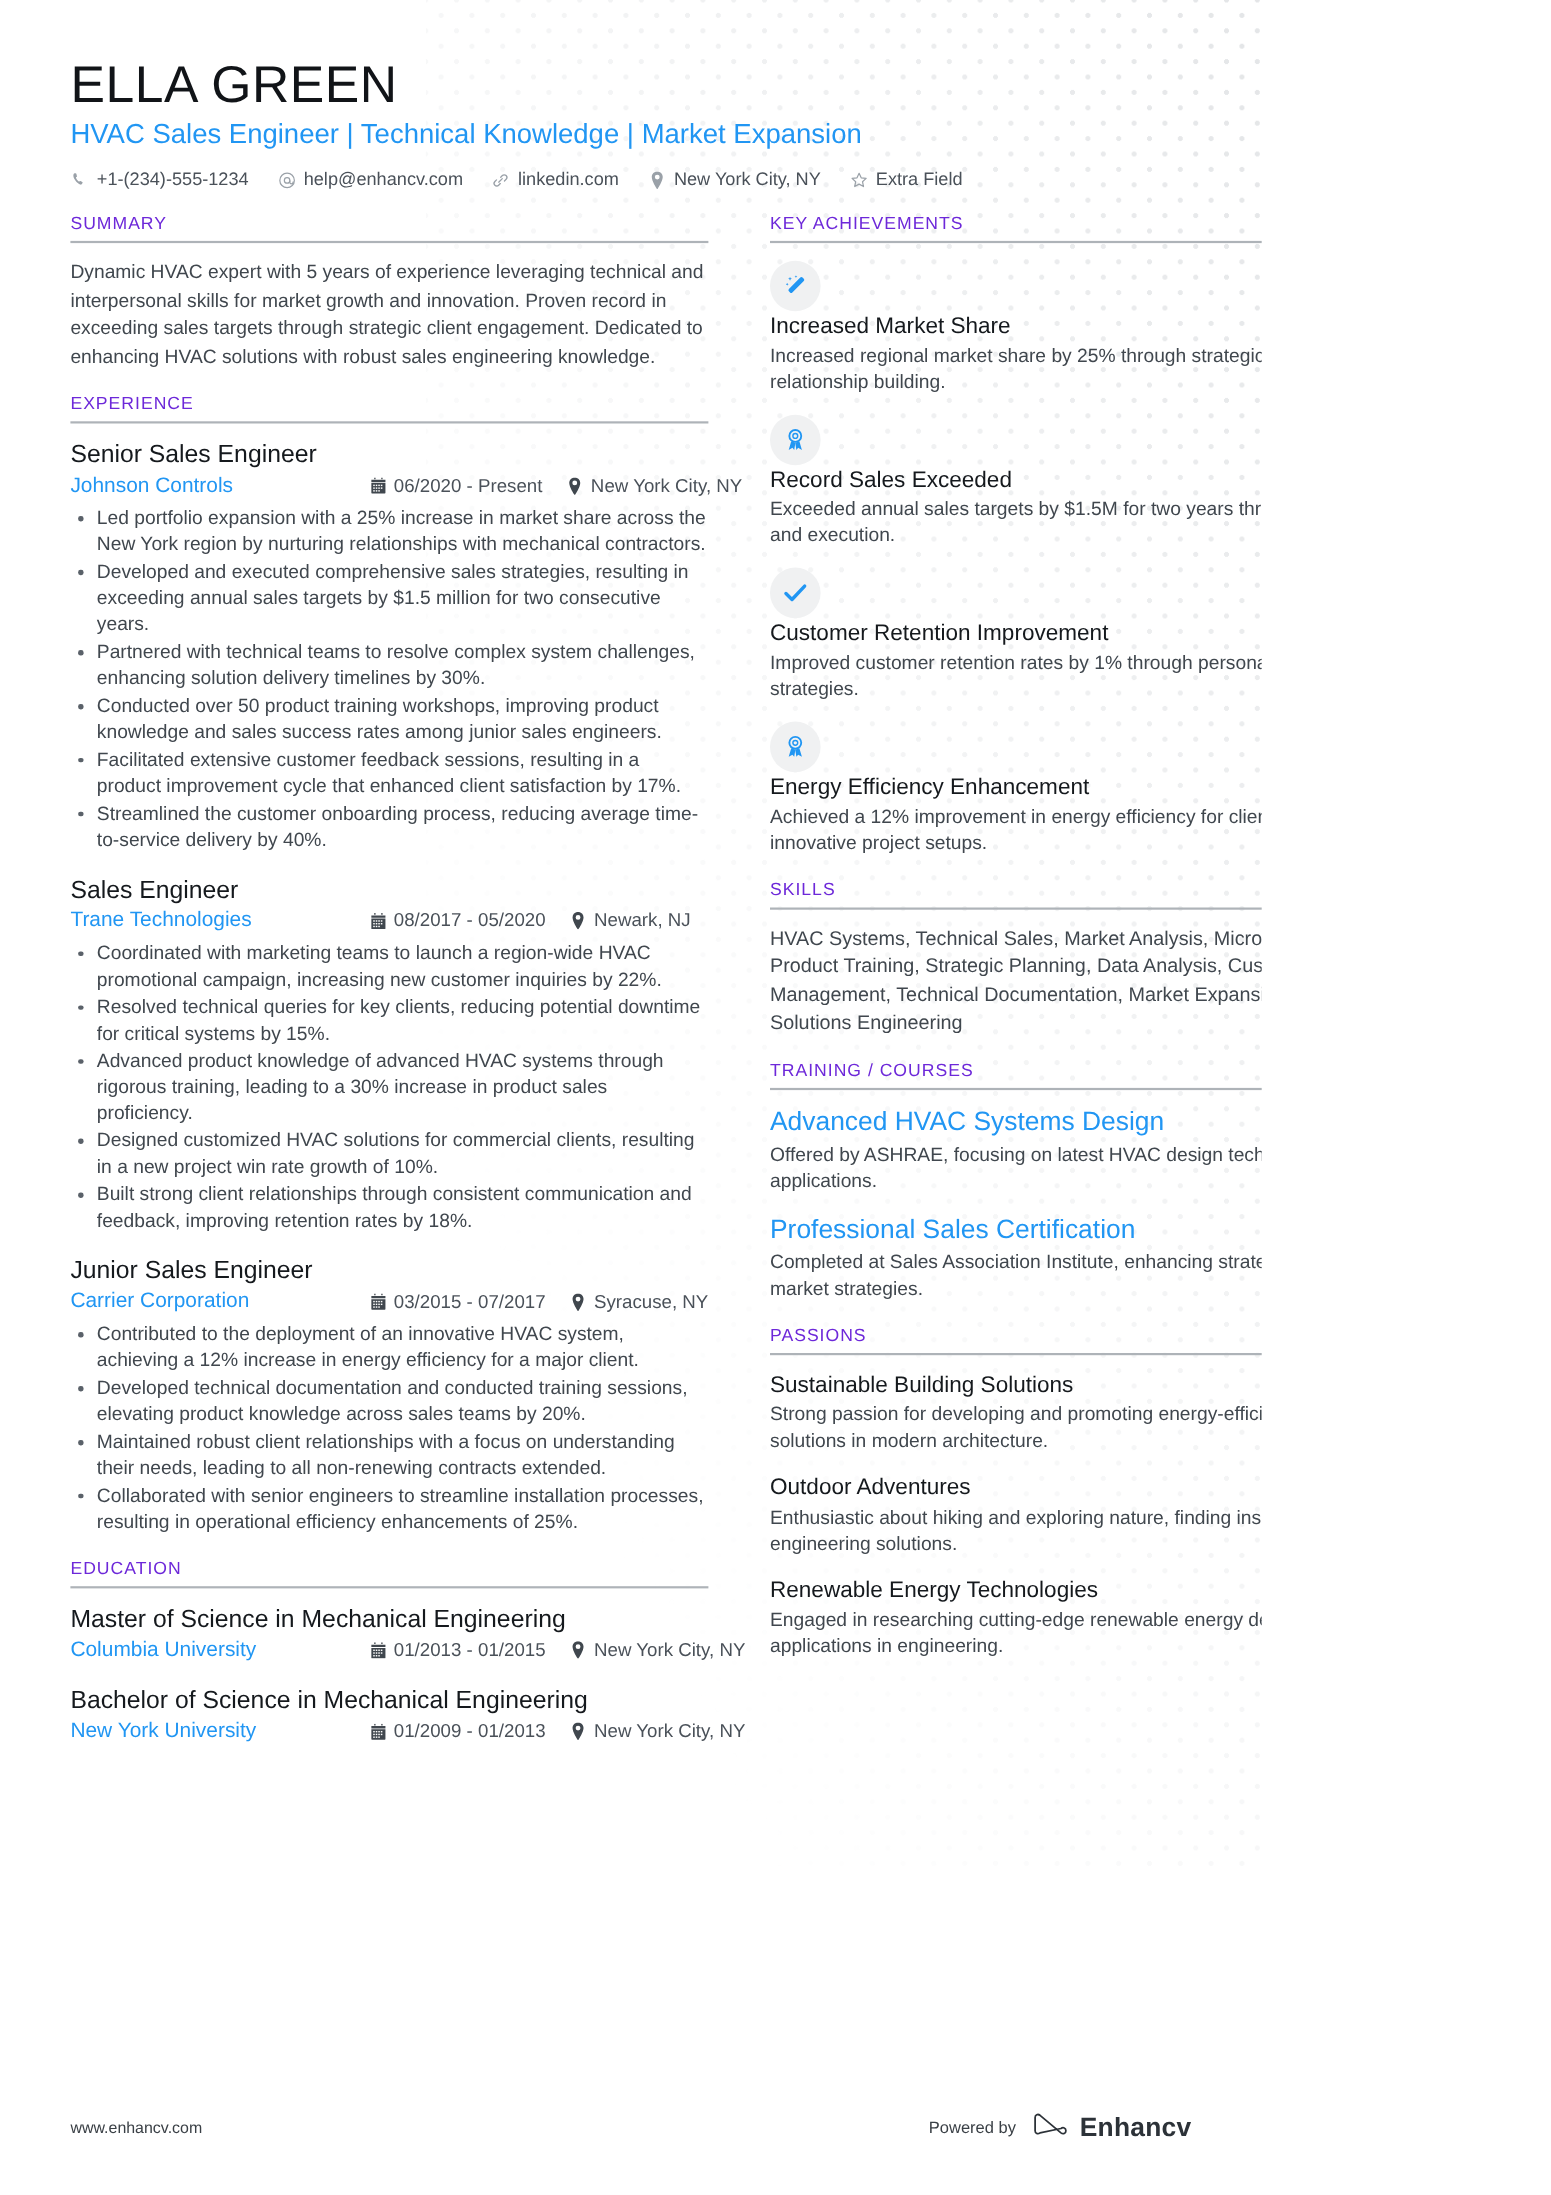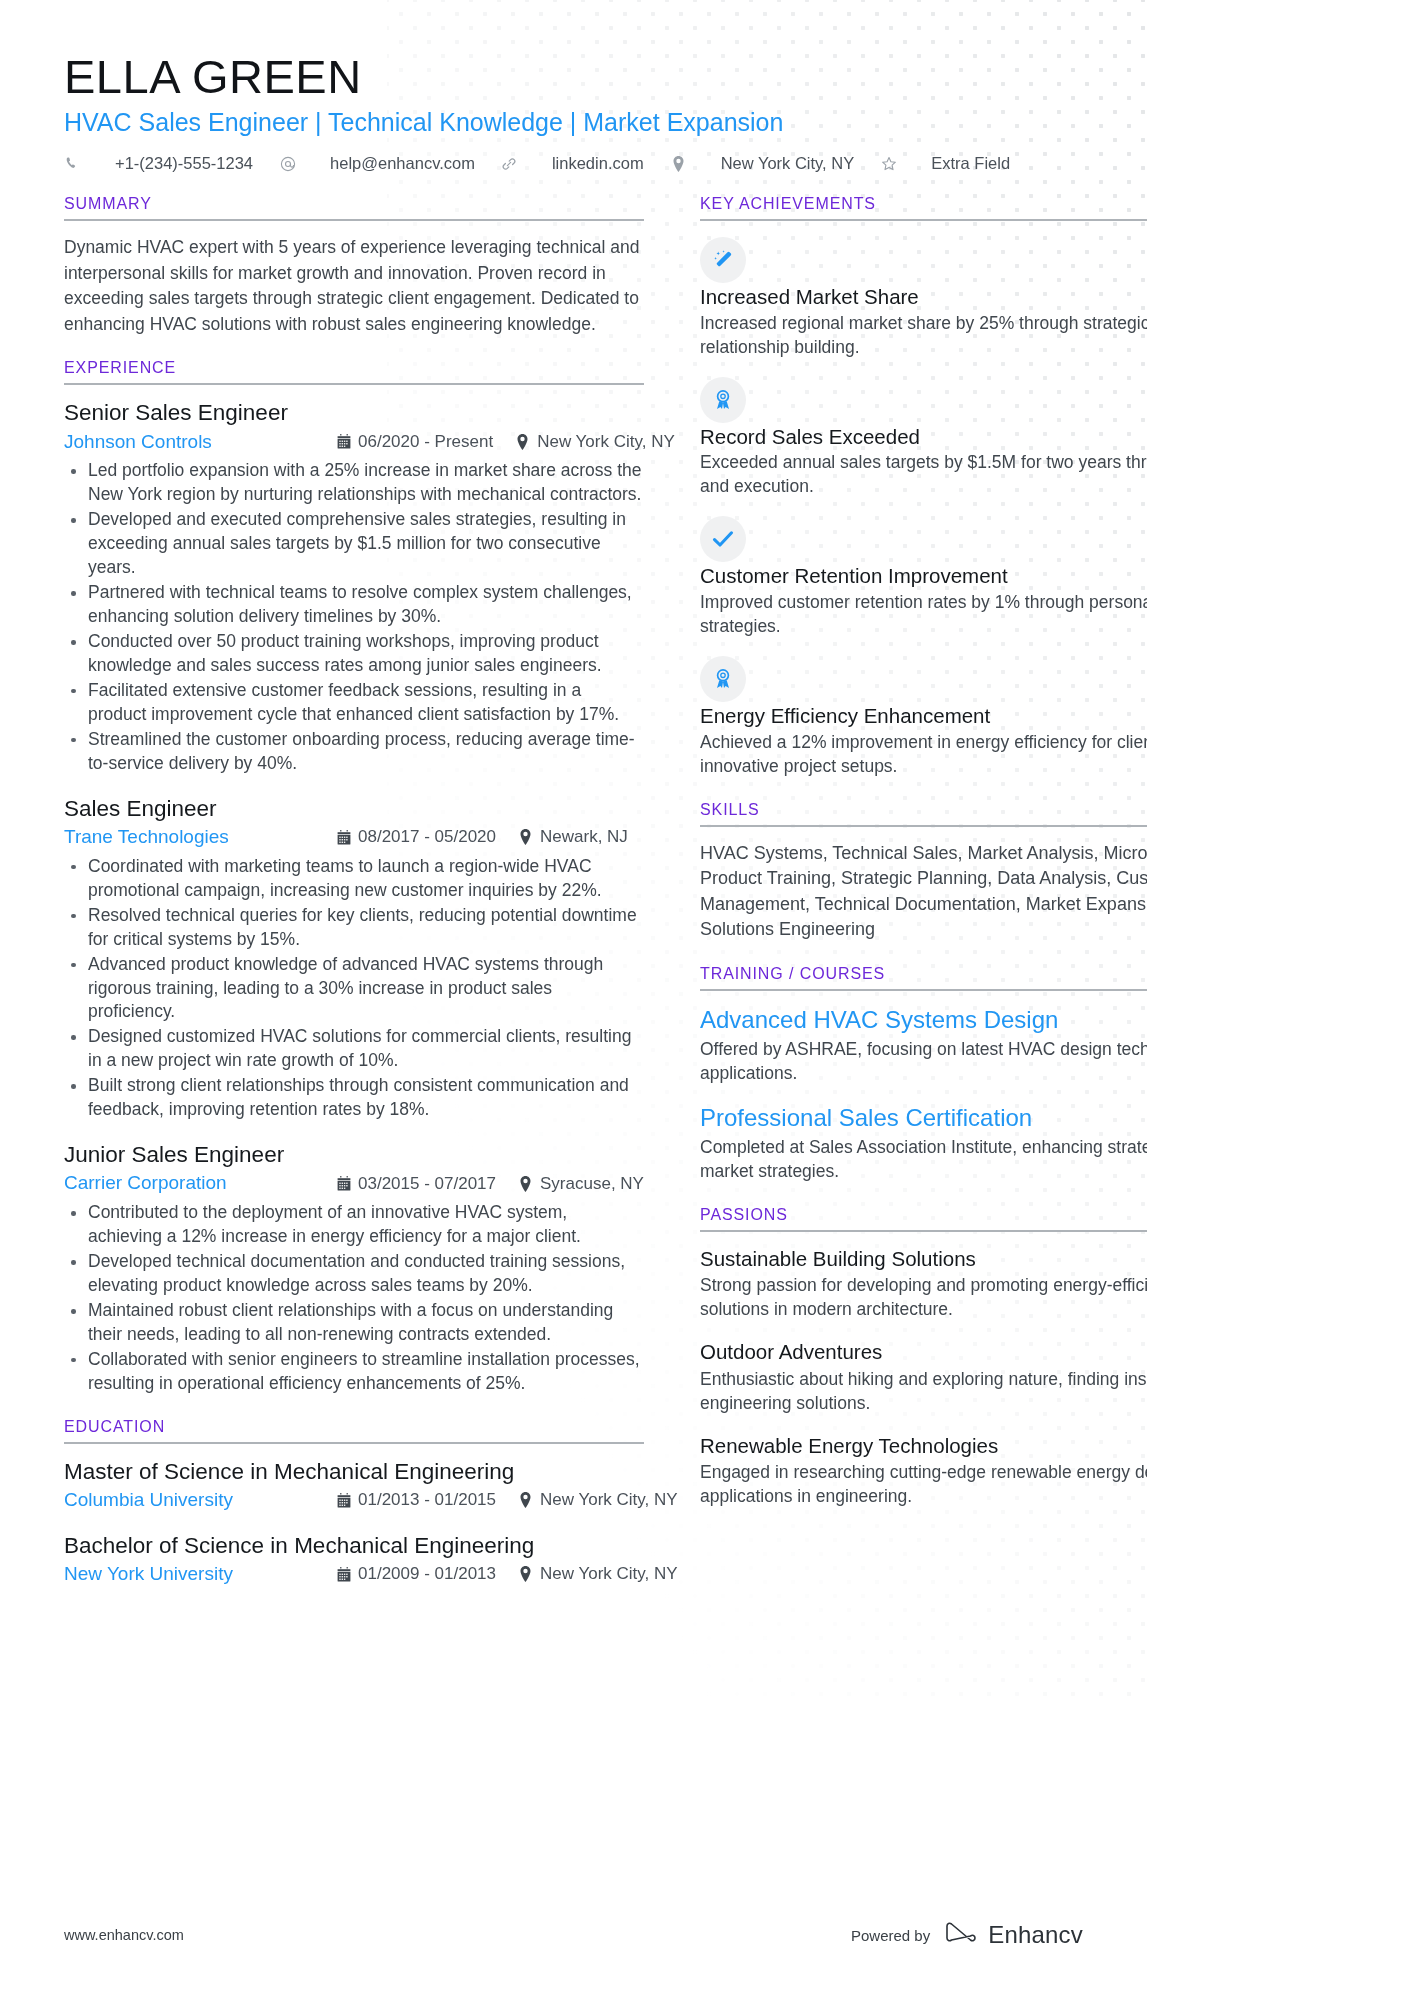--- a/index.html
+++ b/index.html
@@ -69,21 +69,20 @@
     align-items: center;
     gap: 0px;
     font-size: 16.5px;
     color: #4a5159;
   }
   .contact-item {
     display: inline-flex;
     align-items: center;
     margin-right: 26px;
     white-space: nowrap;
-    gap: 27px;
   }
   .contact-item .ci-icon {
     display: inline-flex;
     align-items: center;
     justify-content: center;
     width: 17px;
     height: 17px;
     margin-right: 7px;
     color: #9aa1a8;
     flex: 0 0 auto;
@@ -275,20 +274,21 @@
   }
   .powered-by {
     font-size: 15px;
     color: #3a4046;
     font-stretch: condensed;
   }
   .brand {
     display: flex;
     align-items: center;
     gap: 10px;
+    font-weight: bold;
   }
   .brand-name {
     font-size: 24px;
     color: #2c3238;
     letter-spacing: 0.2px;
     font-stretch: condensed;
   }
 </style>
 </head>
 <body>

